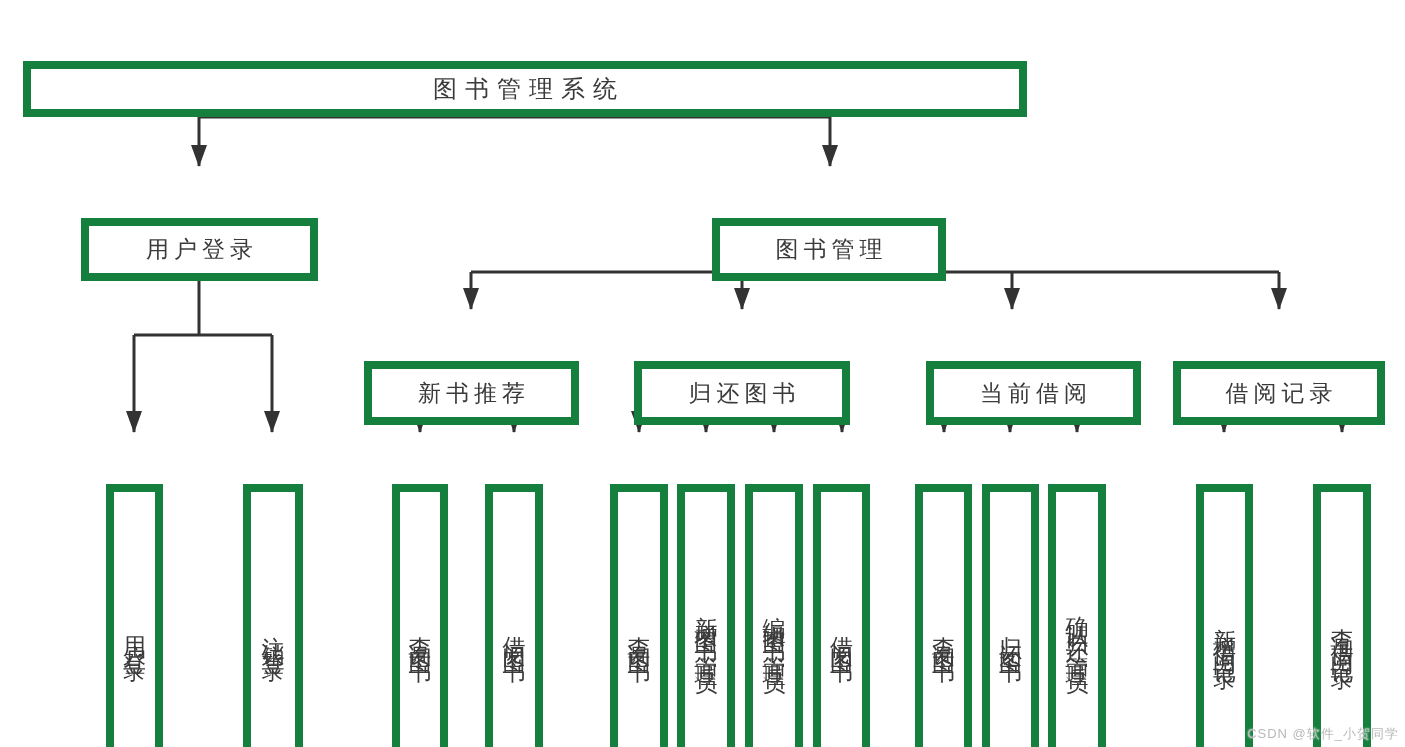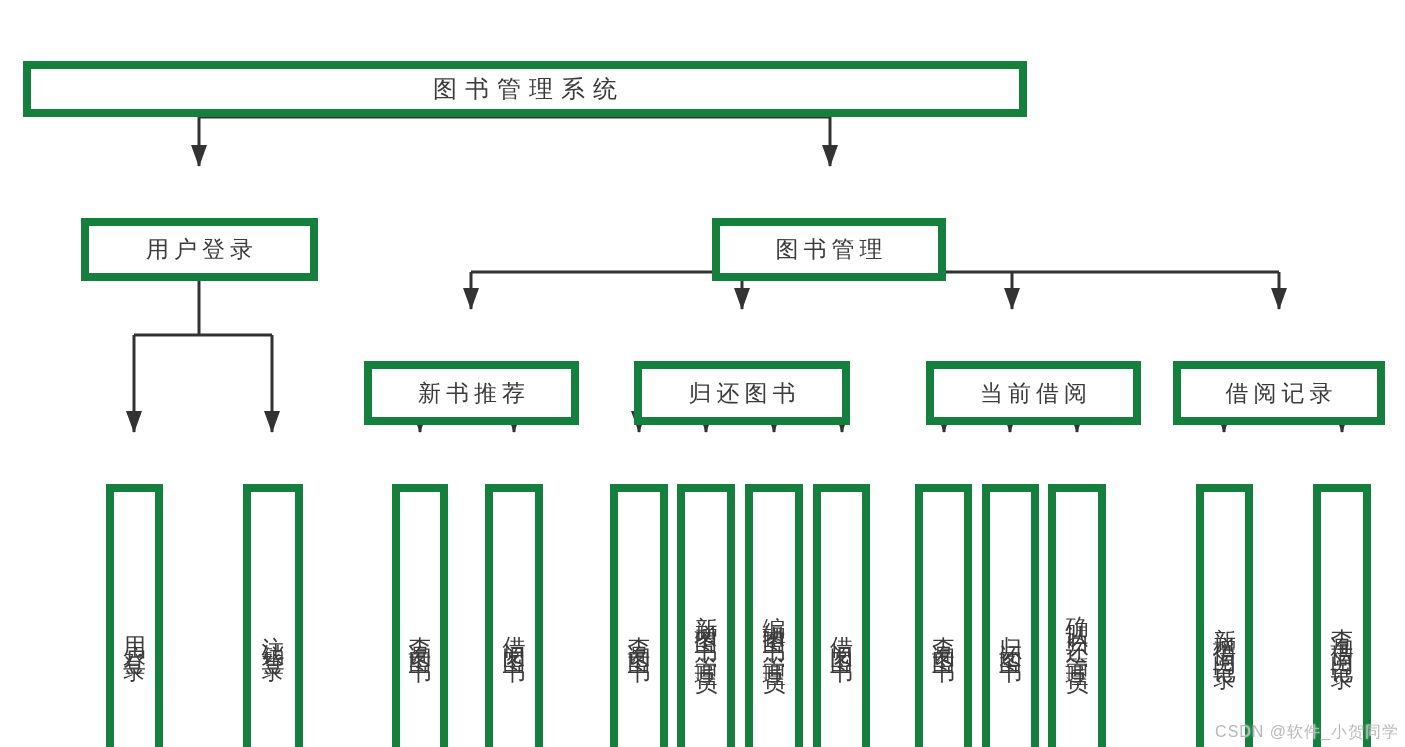--- a/index.html
+++ b/index.html
@@ -39,21 +39,21 @@
   .vbox {
     writing-mode: vertical-rl;
     font-size: 23px;
     letter-spacing: 8px;
     line-height: 1;
   }
   .watermark {
     position: absolute;
     right: 6px;
     bottom: 4px;
-    font-size: 16px;
+    font-size: 13px;
     letter-spacing: 1px;
     color: #b9b9b9;
     text-shadow: 0 0 2px #ffffff;
     white-space: nowrap;
   }
 </style>
 </head>
 <body>
 
 <div class="canvas">

